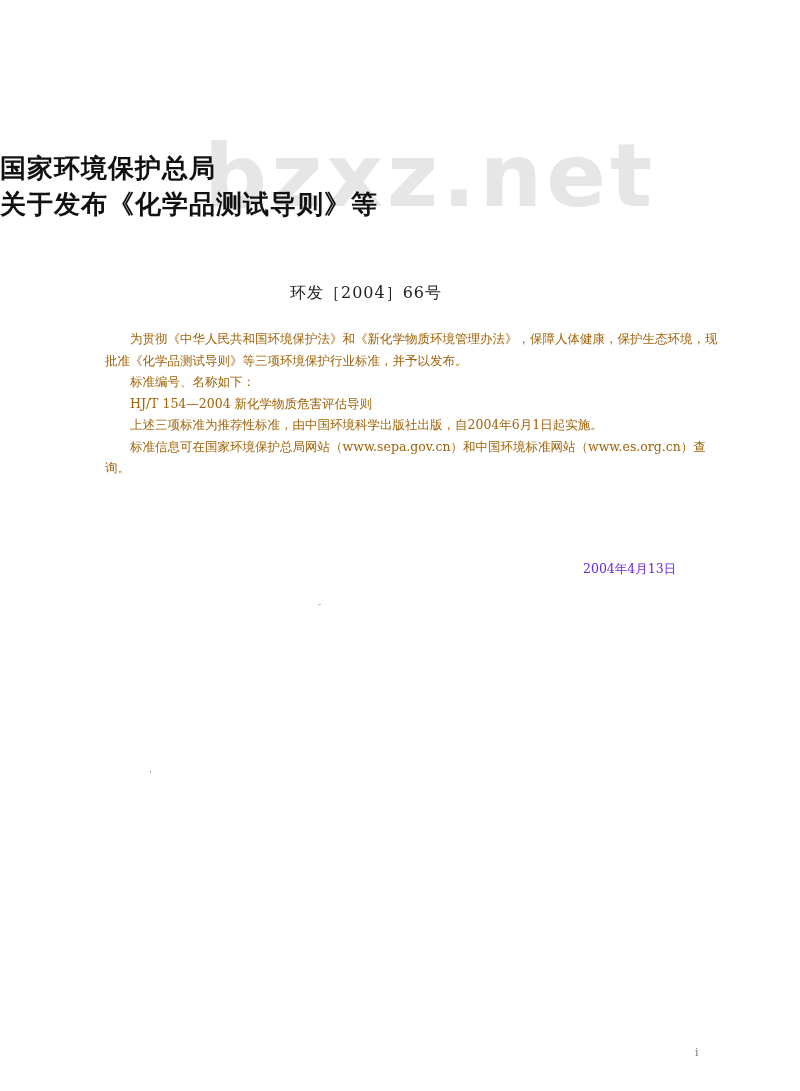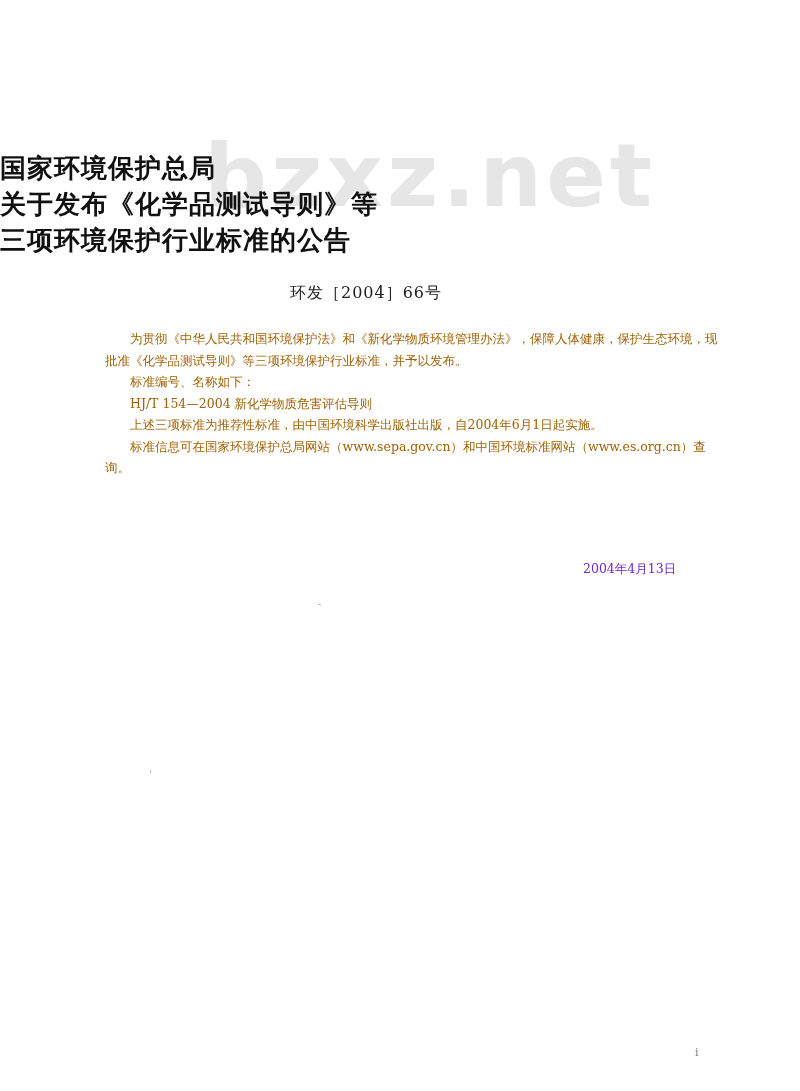--- a/index.html
+++ b/index.html
@@ -93,21 +93,20 @@
     }
   </style>
 </head>
 <body>
 
 <div class="watermark">bzxz.net</div>
 
 <div class="title-block">
   <div class="title-line">国家环境保护总局</div>
   <div class="title-line">关于发布《化学品测试导则》等</div>
-  <div class="title-line">三项环境保护行业标准的公告</div>
 </div>
 
 <div class="doc-number">环发［2004］66号</div>
 
 <div class="body-text">
   <p class="para">为贯彻《中华人民共和国环境保护法》和《新化学物质环境管理办法》，保障人体健康，保护生态环境，现批准《化学品测试导则》等三项环境保护行业标准，并予以发布。</p>
   <p class="list-item">标准编号、名称如下：</p>
   <p class="list-item">HJ/T 154—2004 新化学物质危害评估导则</p>
   <p class="para">上述三项标准为推荐性标准，由中国环境科学出版社出版，自2004年6月1日起实施。</p>
   <p class="para">标准信息可在国家环境保护总局网站（www.sepa.gov.cn）和中国环境标准网站（www.es.org.cn）查询。</p>

